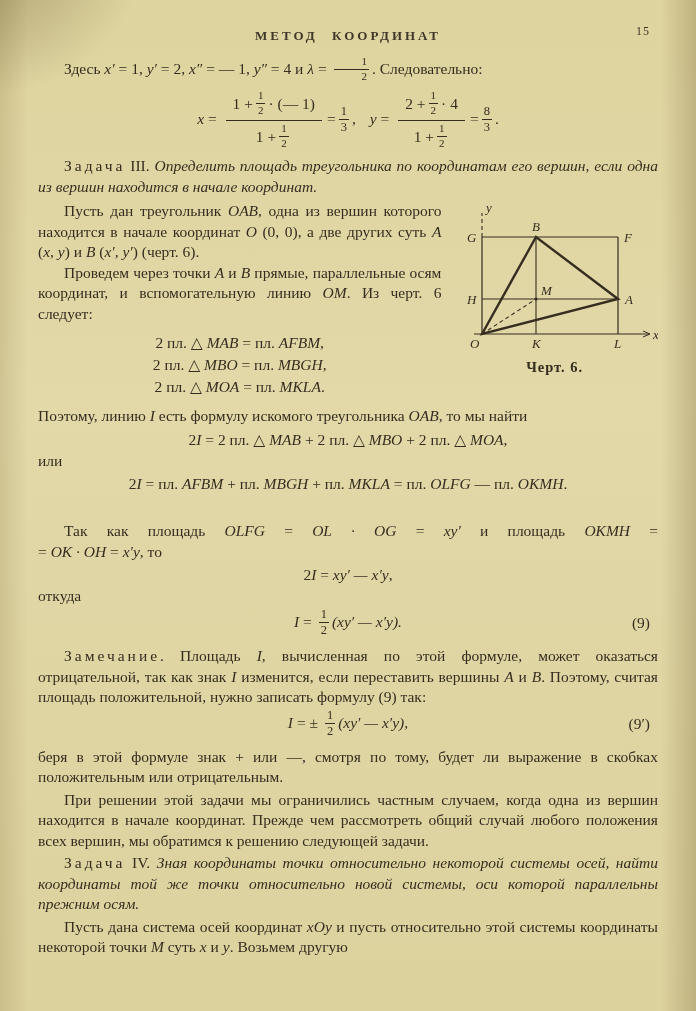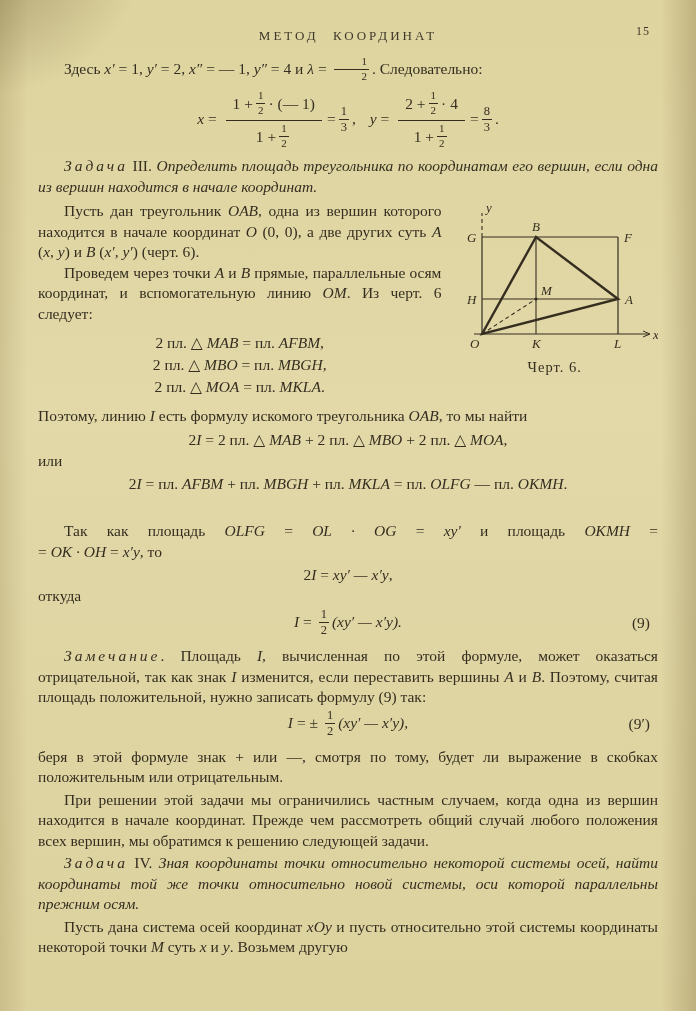--- a/index.html
+++ b/index.html
@@ -7,48 +7,48 @@
     width:696px;height:1011px;overflow:hidden;
     font-family:"Liberation Serif",serif;
     color:#352e20;
     background:
       radial-gradient(ellipse 260px 200px at -40px -40px, rgba(95,80,40,.45), rgba(95,80,40,0) 70%),
       linear-gradient(90deg, rgba(140,120,70,.22) 0, rgba(140,120,70,0) 4%, rgba(140,120,70,0) 95%, rgba(120,100,55,.30) 100%),
       linear-gradient(180deg, #ded49f 0%, #e2d8a8 40%, #dcd29e 100%);
   }
   .page{box-sizing:border-box;width:696px;height:1011px;padding:26px 38px 0 38px;}
   .hdr{position:relative;text-align:center;color:#3f382a;margin-bottom:13px;}
-  .hdr .title{font-size:13px;font-weight:normal;letter-spacing:3px;word-spacing:8px;}
+  .hdr .title{font-size:13px;font-weight:bold;letter-spacing:3px;word-spacing:8px;}
   .hdr .pn{position:absolute;right:8px;top:-2px;font-size:12px;letter-spacing:1px;}
   .p{font-size:15.5px;line-height:20.5px;text-align:justify;margin:0;}
   .ind{text-indent:26px;}
   .mt2{margin-top:2px}.mt4{margin-top:4px}.mt6{margin-top:6px}.mt8{margin-top:8px}
   .it{font-style:italic;}
-  .sp{letter-spacing:3px;font-style:italic;}
+  .sp{letter-spacing:3px;}
   .ctr{text-align:center;text-indent:0;}
   .lastjust{text-align:justify;text-align-last:justify;margin-top:26px;}
   
   .frac{display:inline-flex;flex-direction:column;align-items:center;vertical-align:middle;line-height:1.05;margin:0 3px;}
   .frac .fn{display:block;border-bottom:1px solid #352e20;padding:0 2px 1px;}
   .frac .fd{display:block;padding-top:1px;}
   .frac.sm{font-size:11px;position:relative;top:-1px;}
   .frac.md{font-size:12.5px;position:relative;top:-1px;}
   .bigfrac{display:inline-flex;flex-direction:column;align-items:center;vertical-align:middle;margin:0 5px;font-size:15.5px;}
   .bf-num{display:flex;align-items:center;border-bottom:1.2px solid #352e20;padding:0 7px 3px;}
   .bf-den{display:flex;align-items:center;padding-top:3px;}
   .formula-row{display:flex;justify-content:center;align-items:center;gap:14px;margin:8px 0 6px;font-size:15.5px;}
   .eqline{font-size:15.5px;line-height:22px;}
   .eqrow{position:relative;}
   .eqno{position:absolute;right:8px;top:50%;transform:translateY(-50%);font-size:15.5px;}
   
   .cols{display:flex;margin-top:4px;}
   .colL{width:410px;}
   .colR{width:210px;margin-left:10px;text-align:center;}
   .eqstack{margin:8px 0 2px;font-family:Liberation Serif, serif;}
-  .figcap{font-size:14.5px;margin-top:2px;letter-spacing:1px;}
+  .figcap{font-size:14.5px;margin-top:2px;letter-spacing:1px;font-weight:bold;}
   svg text{font-family:"Liberation Serif",serif;font-style:italic;font-size:13px;fill:#352e20;}
 </style>
 </head>
 <body>
 
 <div class="page">
 
   <div class="hdr">
     <span class="title">МЕТОД КООРДИНАТ</span>
     <span class="pn">15</span>

